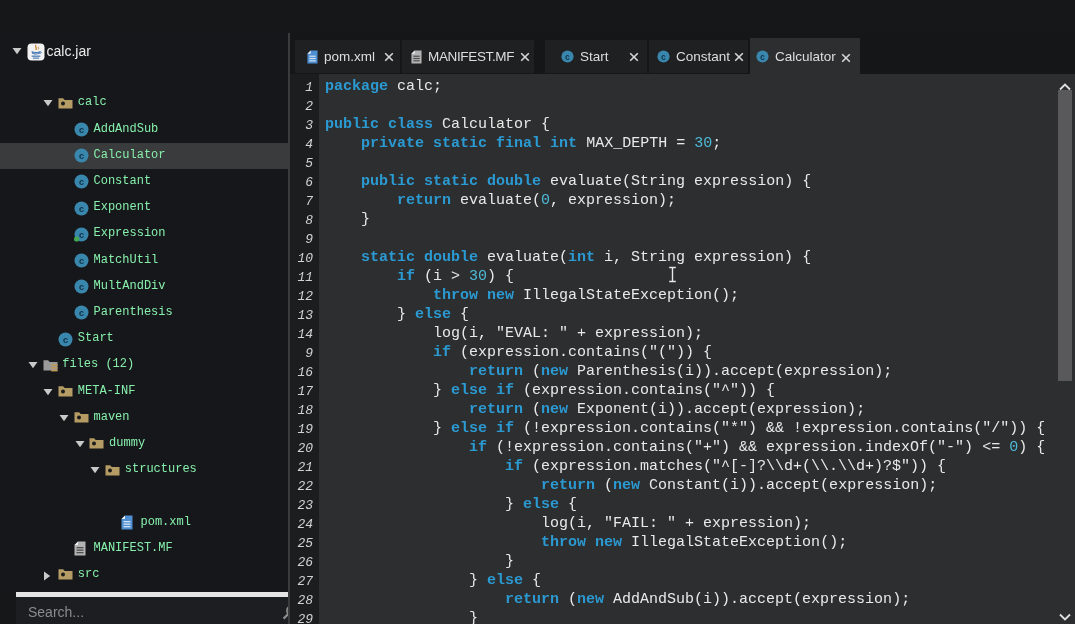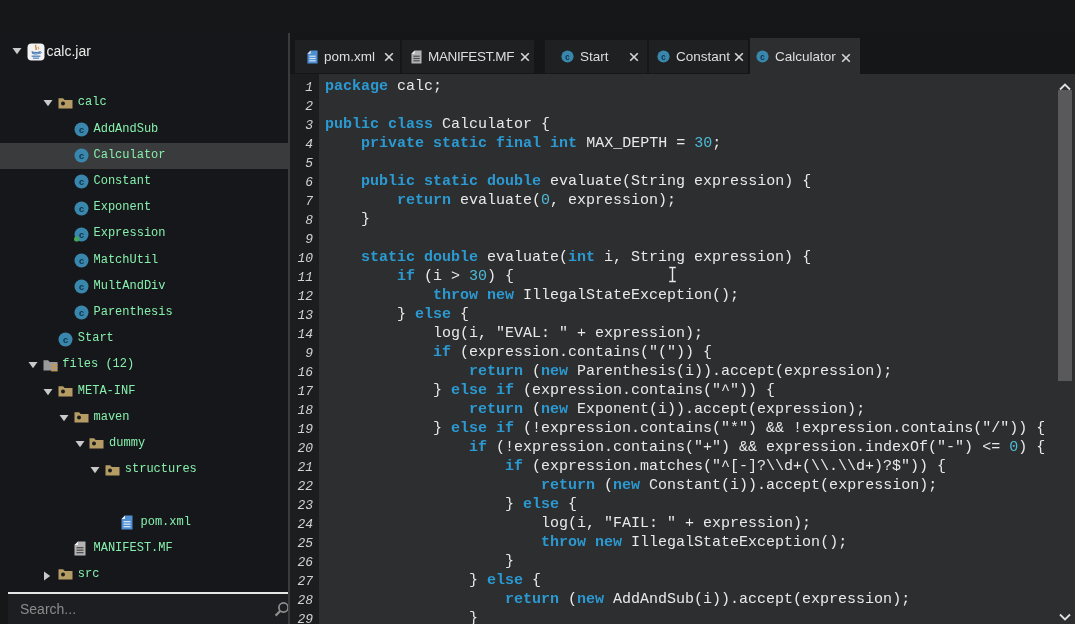--- a/index.html
+++ b/index.html
@@ -10,21 +10,21 @@
 #sidebar { position:absolute; left:0; top:33px; width:288px; height:559px; background:#16171a; overflow:hidden; }
 .trow { position:absolute; left:0; width:288px; height:26.2px; }
 .trow.sel { background:#3a3b3c; }
 .arr { position:absolute; top:9px; }
 .arr svg { display:block; }
 .tic { position:absolute; top:5.6px; }
 .tic svg { display:block; }
 .tls { position:absolute; top:5px; font-size:14px; color:#ececec; white-space:pre; }
 .tlm { position:absolute; top:5.2px; font-family:"Liberation Mono",monospace; font-size:12px; color:#86efac; white-space:pre; }
 
-#searchbox { position:absolute; left:8px; top:592px; width:288px; height:32px; background:#1c1e22; border-top:2px solid #e5e5e5; }
+#searchbox { position:absolute; left:16px; top:592px; width:288px; height:32px; background:#1c1e22; border-top:5px solid #e5e5e5; }
 #searchbox .ph { position:absolute; left:12px; top:7px; font-size:14px; color:#8b8b8b; }
 #searchbox .mg { position:absolute; right:6px; top:7px; }
 
 #vdivider { position:absolute; left:288px; top:33px; width:2px; height:591px; background:#3a3b3d; }
 
 #tabbar { position:absolute; left:290px; top:33px; width:785px; height:41px; background:#151617; }
 .tab { position:absolute; top:7px; height:33px; background:#1f2022; display:flex; align-items:center; }
 .tab.active { top:5px; height:37px; background:#2d2e2f; }
 .tbi { display:flex; margin-right:6px; }
 .tbl { font-size:13.5px; color:#dedede; white-space:pre; }

